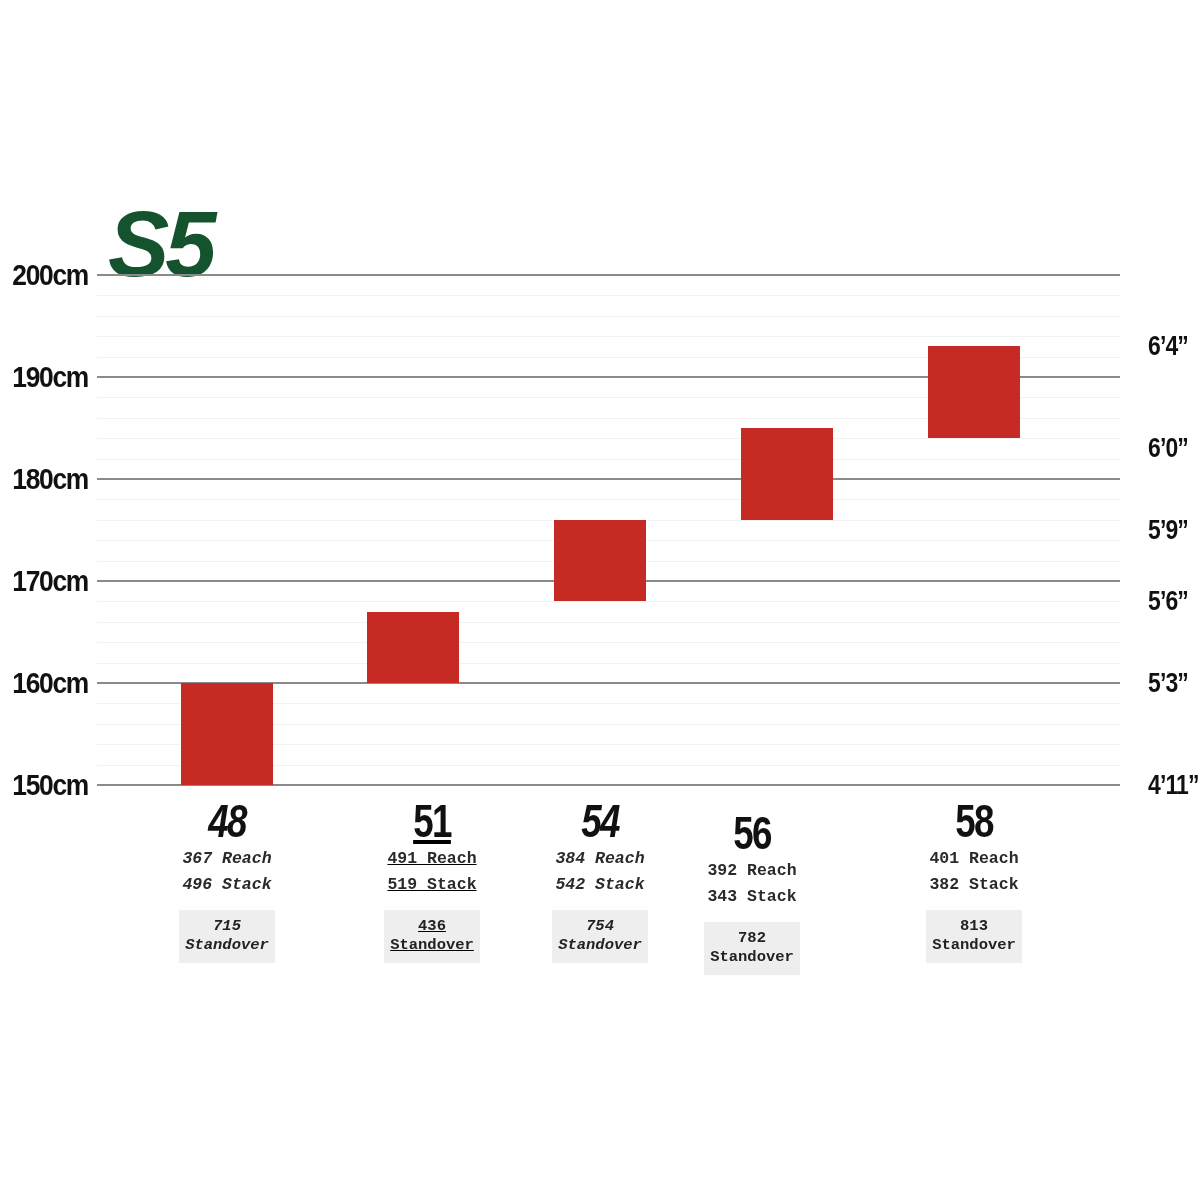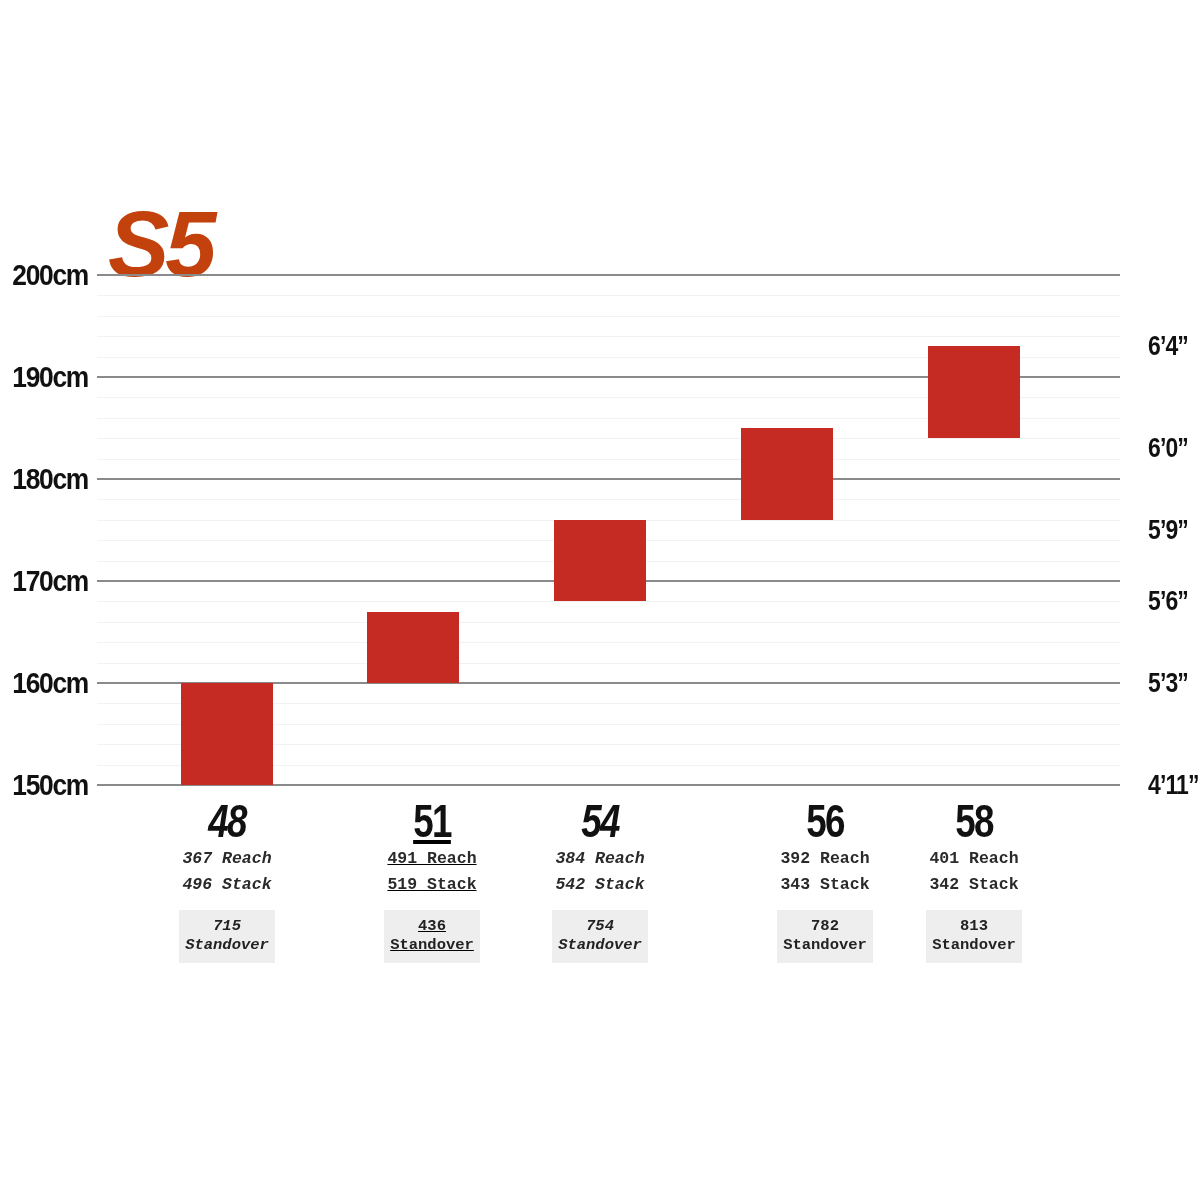--- a/index.html
+++ b/index.html
@@ -14,21 +14,21 @@
 
   
   #watermark{
     position:absolute;
     left:108px; top:198px;
     font-family:"Liberation Sans", sans-serif;
     font-size:92px;
     font-weight:bold;
     font-style:italic;
     letter-spacing:-4px;
-    color:#c2410c;
+    color:#14532d;
     line-height:1;
     user-select:none;
   }
 
   
   #plot{
     position:absolute;
     left:97px; top:275px;
     width:1023px; height:510px;
   }
@@ -196,33 +196,33 @@
       </div>
       <div class="col" style="left: 510px; font-style: italic;">
         <div class="size-num">54</div>
         <div class="spec">384 Reach</div>
         <div class="spec">542 Stack</div>
         <div class="standover">
           <span class="sv-val">754</span>
           <span class="sv-lbl">Standover</span>
         </div>
       </div>
-      <div class="col" style="left: 735px;">
+      <div class="col" style="left: 662px; margin-top: 12px;">
         <div class="size-num">56</div>
         <div class="spec">392 Reach</div>
         <div class="spec">343 Stack</div>
         <div class="standover">
           <span class="sv-val">782</span>
           <span class="sv-lbl">Standover</span>
         </div>
       </div>
       <div class="col" style="left: 884px;">
         <div class="size-num">58</div>
         <div class="spec">401 Reach</div>
-        <div class="spec">342 Stack</div>
+        <div class="spec">382 Stack</div>
         <div class="standover">
           <span class="sv-val">813</span>
           <span class="sv-lbl">Standover</span>
         </div>
       </div>
     </div>
 
 </div>
 
 </body></html>

